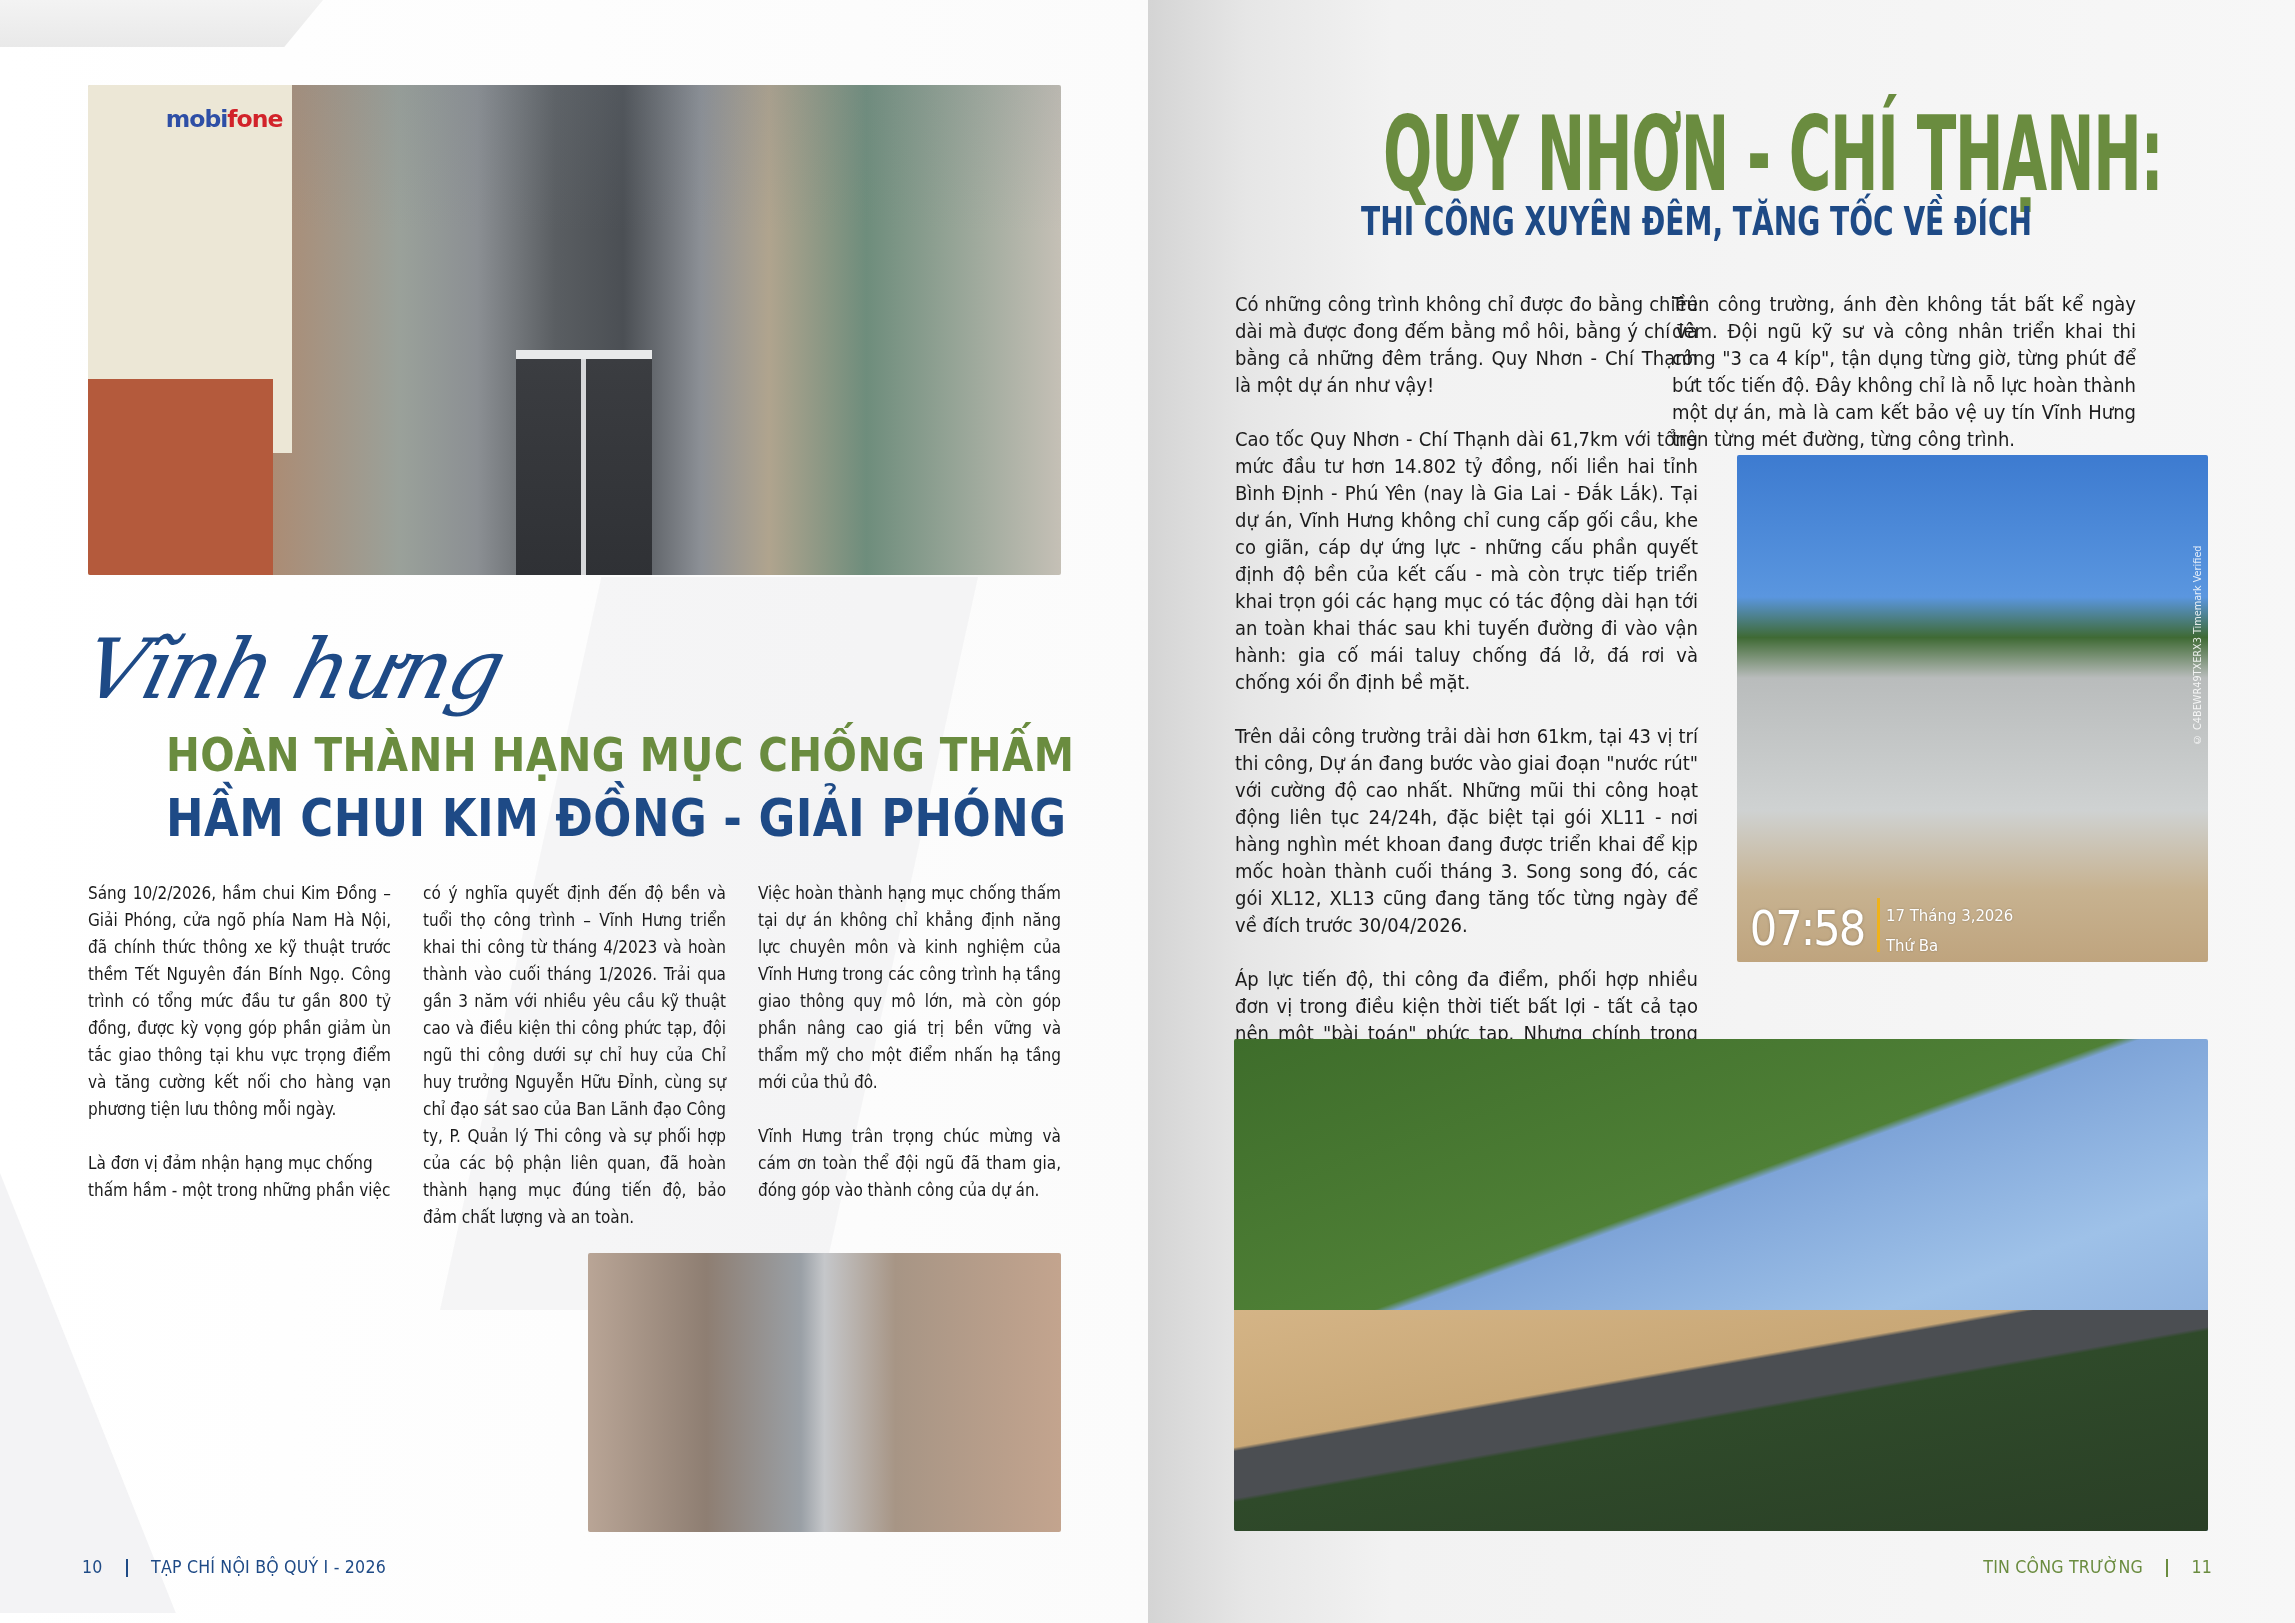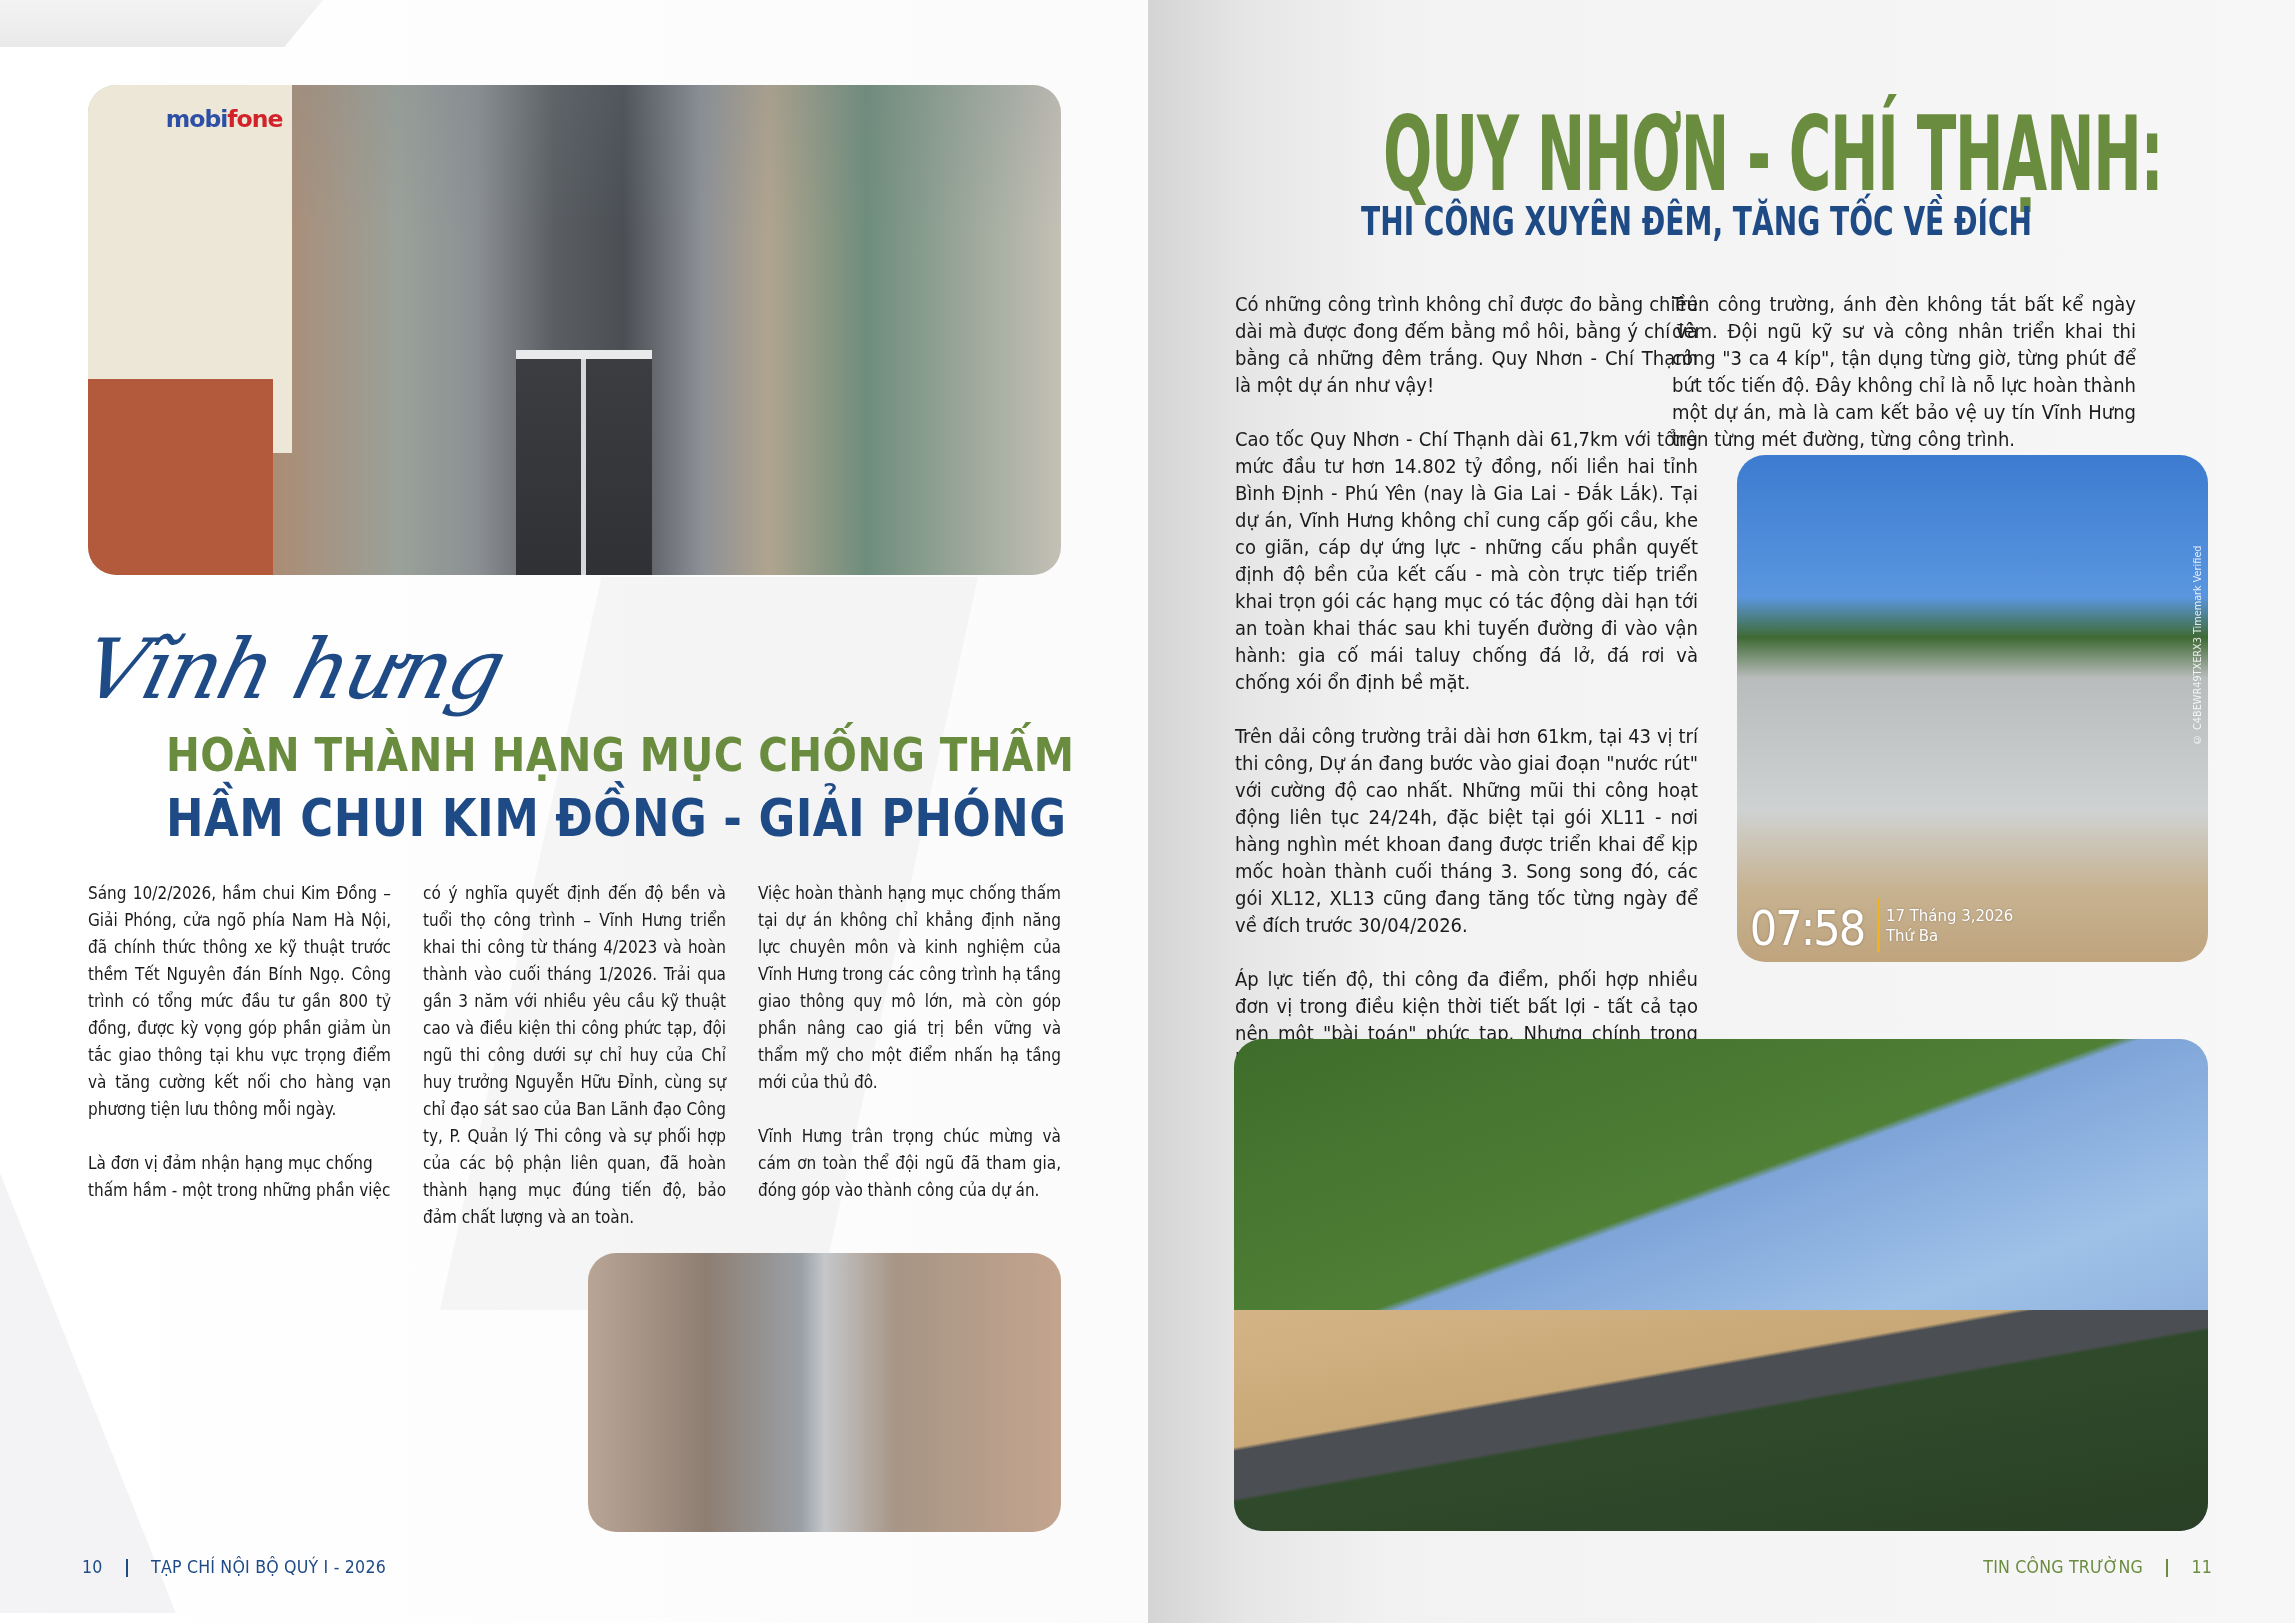--- a/index.html
+++ b/index.html
@@ -5,21 +5,21 @@
   html, body { margin:0; padding:0; }
   body { width:2295px; height:1623px; position:relative; overflow:hidden; background:#f4f4f5; font-family:"DejaVu Sans Condensed","DejaVu Sans", sans-serif; }
   .page { position:absolute; top:0; height:1623px; overflow:hidden; }
   .page-left { left:0; width:1148px; background:linear-gradient(90deg,#ffffff 0%,#fbfbfb 100%); }
   .page-right { left:1148px; width:1148px; background:linear-gradient(90deg,#d4d4d4 0px,#e6e6e6 98px,#f2f2f2 244px,#f7f7f7 100%); }
   .facet { position:absolute; background:rgba(225,225,228,0.35); }
   .f1 { left:0; top:0; width:323px; height:47px; background:linear-gradient(180deg,#f3f3f3,#e9e9e9); clip-path:polygon(0 0,100% 0,88% 100%,0 100%); }
   .f2 { left:440px; top:577px; width:538px; height:733px; clip-path:polygon(30% 0,100% 0,70% 100%,0 100%); background:rgba(235,235,238,0.45); }
   .f3 { left:0; top:1173px; width:293px; height:440px; clip-path:polygon(0 0,60% 100%,0 100%); background:rgba(232,232,235,0.5); }
 
-  .photo { position:absolute; border-radius:28px; overflow:hidden; }
+  .photo { position:absolute; border-radius:2px; overflow:hidden; }
   .ph-city { left:88px; top:85px; width:973px; height:490px;
     background:
       linear-gradient(180deg, rgba(120,130,140,0.15), rgba(0,0,0,0) 30%),
       linear-gradient(90deg, #d9d5c8 0, #e7e3d6 13%, #b28466 14%, #9aa19a 32%, #8b8f93 40%, #5a5e62 48%, #4b4f54 55%, #8c9096 63%, #b0a48e 70%, #6e8d7c 80%, #c5c0b6 100%); }
   .ph-tunnel { left:88px; top:1253px; width:472px; height:279px;
     background: linear-gradient(180deg,#c8ccd0 0%,#a9aeb3 30%,#6b6f74 55%,#4a4d52 100%); }
   .ph-aerial { left:588px; top:1253px; width:473px; height:279px;
     background: linear-gradient(90deg,#b9a596 0%,#8e7e72 25%,#9aa0a6 45%,#c5c7ca 50%,#a79585 65%,#c3a48e 100%); }
   .ph-slope { left:1737px; top:455px; width:471px; height:507px;
     background: linear-gradient(180deg,#3d7bd0 0%,#5a96df 28%,#3f6a34 36%,#b9bcbc 44%,#cfd2d2 70%,#c7b290 86%,#bfa47e 100%); }
@@ -30,21 +30,21 @@
   .ph-city .tunnel { position:absolute; left:44%; top:54%; width:14%; height:46%; background:linear-gradient(180deg,#e9eaeb 0 4%,#3b3d41 4%,#2f3135 100%); }
   .ph-city .tunnel::after{ content:""; position:absolute; left:48%; top:4%; width:3%; height:96%; background:#d6d7d9; }
   .ph-city .tower { position:absolute; left:0; top:0; width:21%; height:75%; background:#ece7d6; }
   .ph-city .roof { position:absolute; left:0; top:60%; width:19%; height:40%; background:#b45a3c; }
   .ph-city .logo { position:absolute; left:8%; top:4%; font:bold 23.5px "DejaVu Sans", sans-serif; color:#2e4fa6; letter-spacing:-1px; }
   .ph-city .logo span { color:#d2232a; }
 
   .overlay-time { position:absolute; left:12.7px; bottom:9.8px; color:#fff; font-family:"DejaVu Sans Condensed","DejaVu Sans",sans-serif; font-size:48px; line-height:1; letter-spacing:-2px; text-shadow:0 0 2.9px rgba(0,0,0,0.25); }
   .overlay-bar { position:absolute; left:140px; bottom:9.8px; width:3.4px; height:54px; background:#f0b21a; }
   .overlay-date { position:absolute; left:149px; bottom:37px; color:#fff; font-size:16.6px; text-shadow:0 0 2px rgba(0,0,0,0.3); }
-  .overlay-day { position:absolute; left:149px; bottom:17px; color:#fff; font-size:16.6px; text-shadow:0 0 2px rgba(0,0,0,0.3); }
+  .overlay-day { position:absolute; left:149px; bottom:7px; color:#fff; font-size:16.6px; text-shadow:0 0 2px rgba(0,0,0,0.3); }
   .watermark { position:absolute; right:3.9px; top:37px; height:254px; writing-mode:vertical-rl; transform:rotate(180deg); color:rgba(255,255,255,0.85); font-size:10.8px; }
   .nhandan { position:absolute; right:8.8px; bottom:8.8px; color:rgba(255,255,255,0.45); font:bold 26px "DejaVu Sans", sans-serif; }
 
   .script { position:absolute; left:86px; top:621px; font-family:"DejaVu Serif", serif; font-style:italic; font-size:83px; color:#1e4a86; transform:skewX(-14deg); letter-spacing:-2px; }
   .headline { position:absolute; left:166px; font-family:"DejaVu Sans","Liberation Sans",sans-serif; font-weight:bold; letter-spacing:0.5px; white-space:nowrap; }
   .hl-1 { top:727px; font-size:47px; color:#6a8c3f; transform:scaleX(0.86); transform-origin:left; }
   .hl-2 { top:789px; font-size:51px; color:#1e4a86; transform:scaleX(0.88); transform-origin:left; }
 
   .col { position:absolute; font-size:17px; line-height:27px; color:#1b1b1b; text-align:justify; }
   .col p { margin:0 0 27px 0; }

